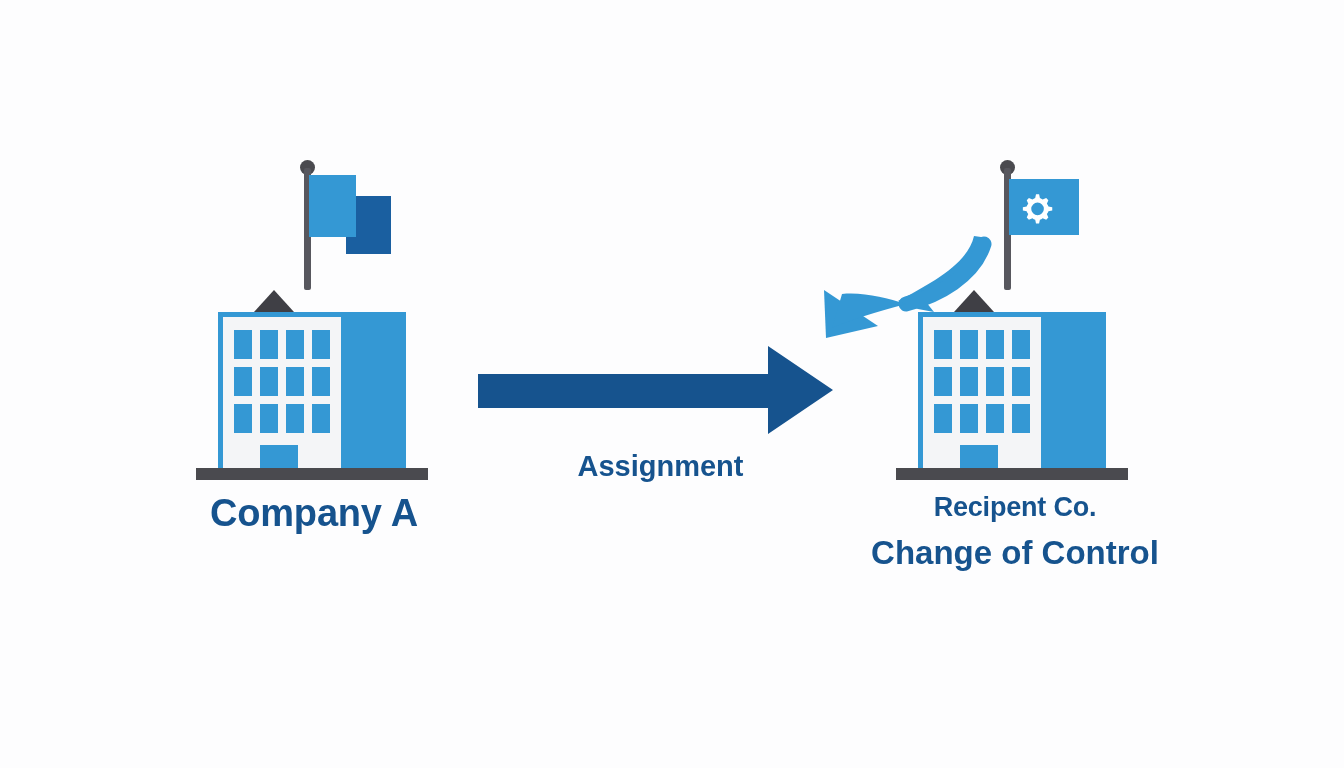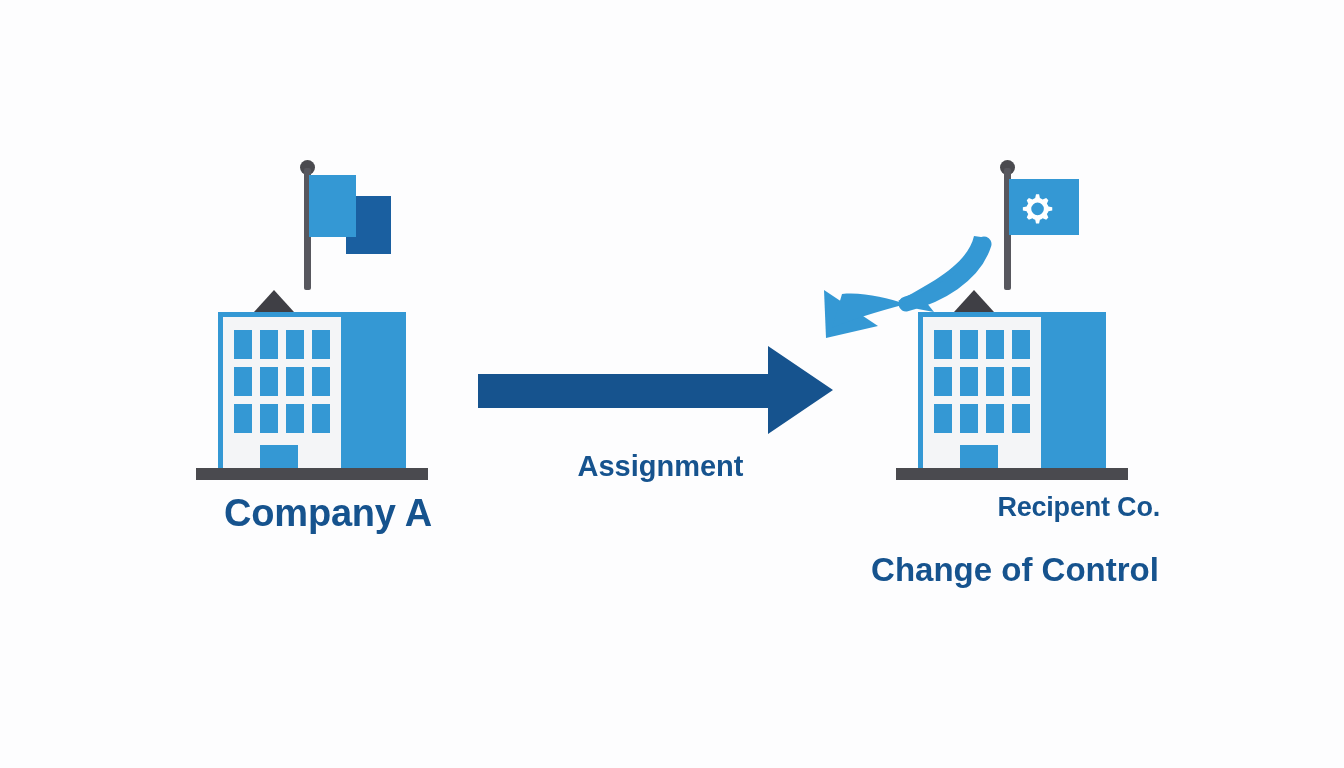--- a/index.html
+++ b/index.html
@@ -93,27 +93,27 @@
     background:#3498d4;
   }
   .base {
     position:absolute; left:0px; top:178px;
     width:232px; height:12px;
     background:#4a4a4f;
   }
 
   
   .label-main {
-    position:absolute; text-align:right;
+    position:absolute; text-align:center;
     font-weight:bold; color:#16538e;
     letter-spacing:-0.2px;
   }
   .label-left-main  { left:196px; top:492px; width:236px; font-size:38px; }
   .label-right-main { left:870px; top:492px; width:290px; font-size:27px; }
-  .label-right-sub  { left:845px; top:551px; width:340px; font-size:33px;
+  .label-right-sub  { left:845px; top:534px; width:340px; font-size:33px;
                       text-align:center; font-weight:bold; color:#16538e; position:absolute; }
 
   .label-assignment {
     position:absolute; left:533px; top:450px; width:255px;
     text-align:center; font-size:29px; font-weight:bold; color:#16538e;
   }
 
   
   .arrow-straight { position:absolute; left:478px; top:346px; }
   .arrow-curved   { position:absolute; left:806px; top:228px; }

